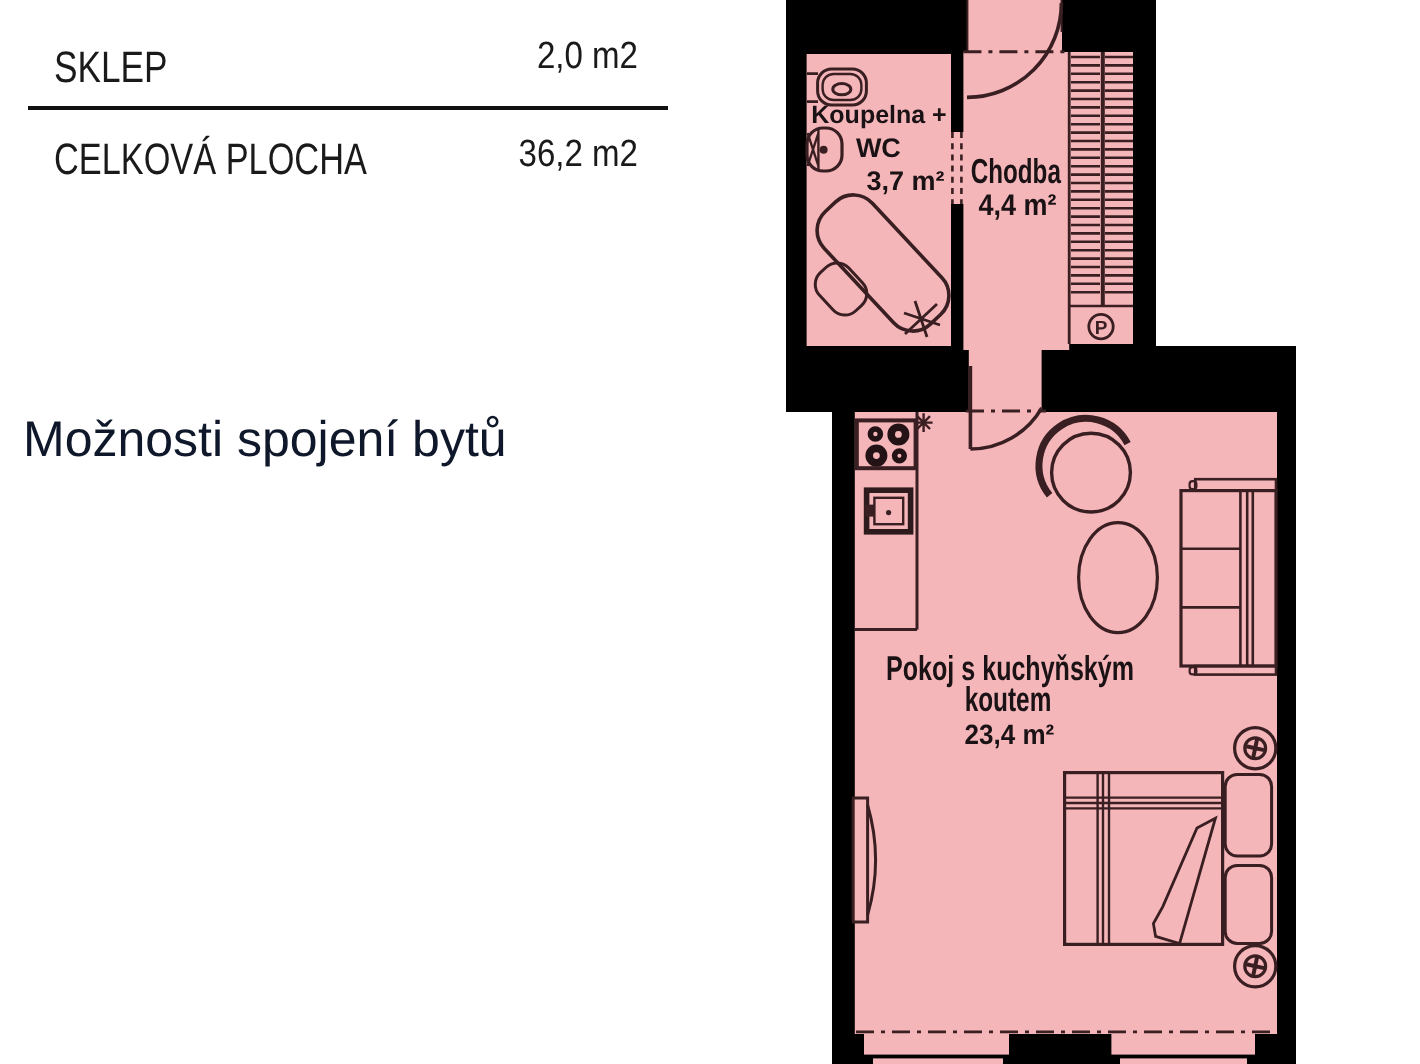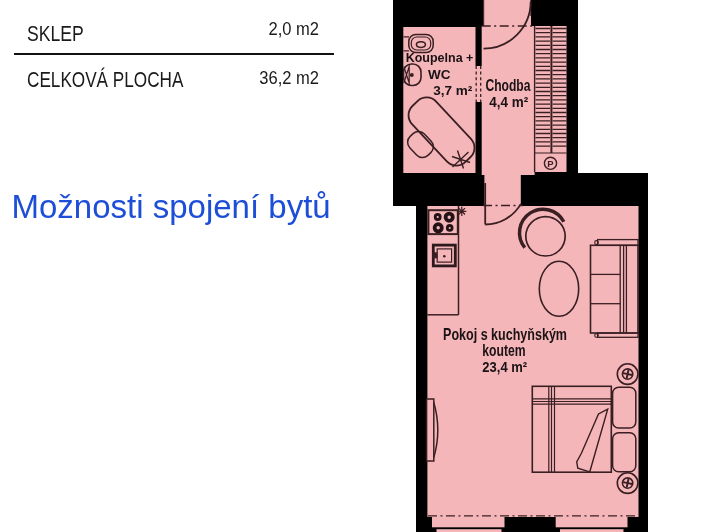--- a/index.html
+++ b/index.html
@@ -12,21 +12,21 @@
 <div class="abs" style="left:26.5px; top:22.9px; font-size:22px; color:#1a1a1a; line-height:1; transform:scaleX(0.80); transform-origin:left top;">SKLEP</div>
 
 <div class="abs" style="left:180px; top:19px; width:139px; text-align:right; font-size:19px; color:#1a1a1a; line-height:1; transform:scaleX(0.87); transform-origin:right top;">2,0 m2</div>
 
 <div class="abs" style="left:14px; top:53px; width:320px; height:2px; background:#111;"></div>
 
 <div class="abs" style="left:26.5px; top:69.4px; font-size:22px; color:#1a1a1a; line-height:1; transform:scaleX(0.78); transform-origin:left top;">CELKOVÁ PLOCHA</div>
 
 <div class="abs" style="left:180px; top:67.5px; width:139px; text-align:right; font-size:19px; color:#1a1a1a; line-height:1; transform:scaleX(0.87); transform-origin:right top;">36,2 m2</div>
 
-<div class="abs" style="left:11.5px; top:190px; font-size:33px; color:#1d4ed8; line-height:1;">Možnosti spojení bytů</div>
+<div class="abs" style="left:11.5px; top:208px; font-size:25px; color:#0f172a; line-height:1;">Možnosti spojení bytů</div>
 
 <svg class="abs" style="left:0; top:0;" width="710" height="532" viewBox="0 0 710 532">
 <g stroke-linecap="butt">
 
 <g>
         <rect x="393" y="0" width="185" height="206" fill="#000000"></rect>
       </g>
 
 <g>
         <rect x="393" y="173" width="255" height="33" fill="#000000"></rect>

